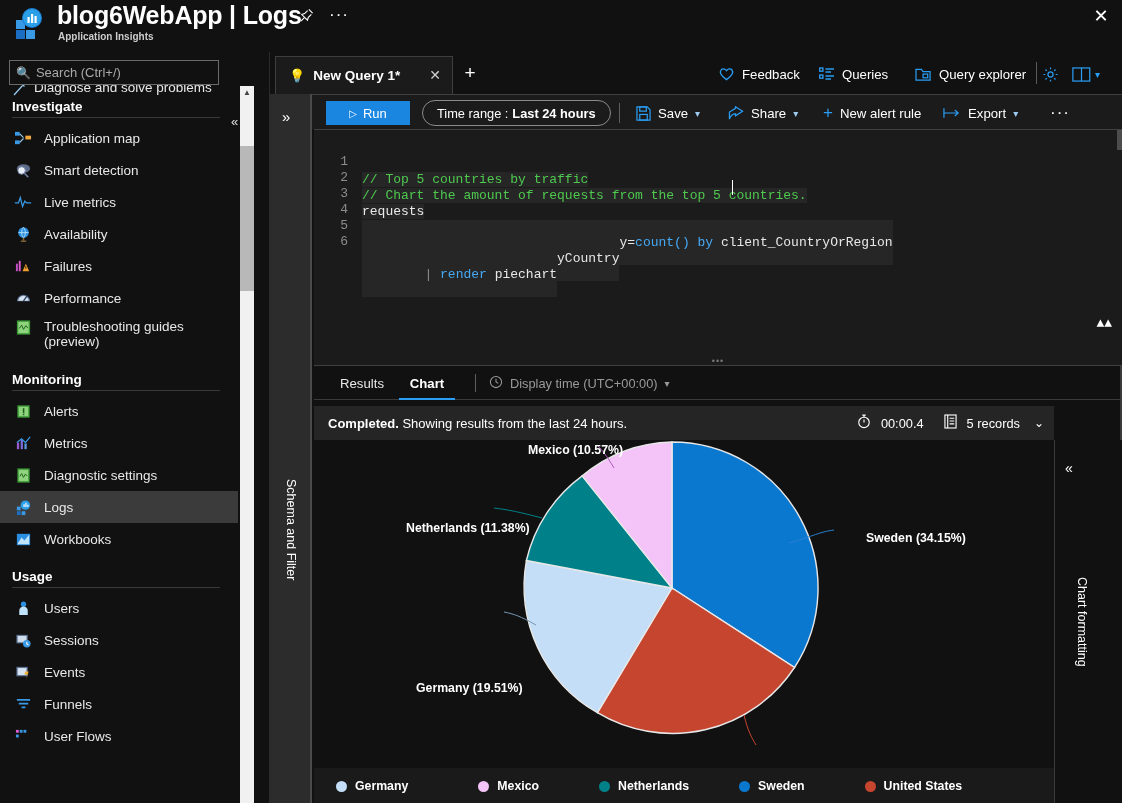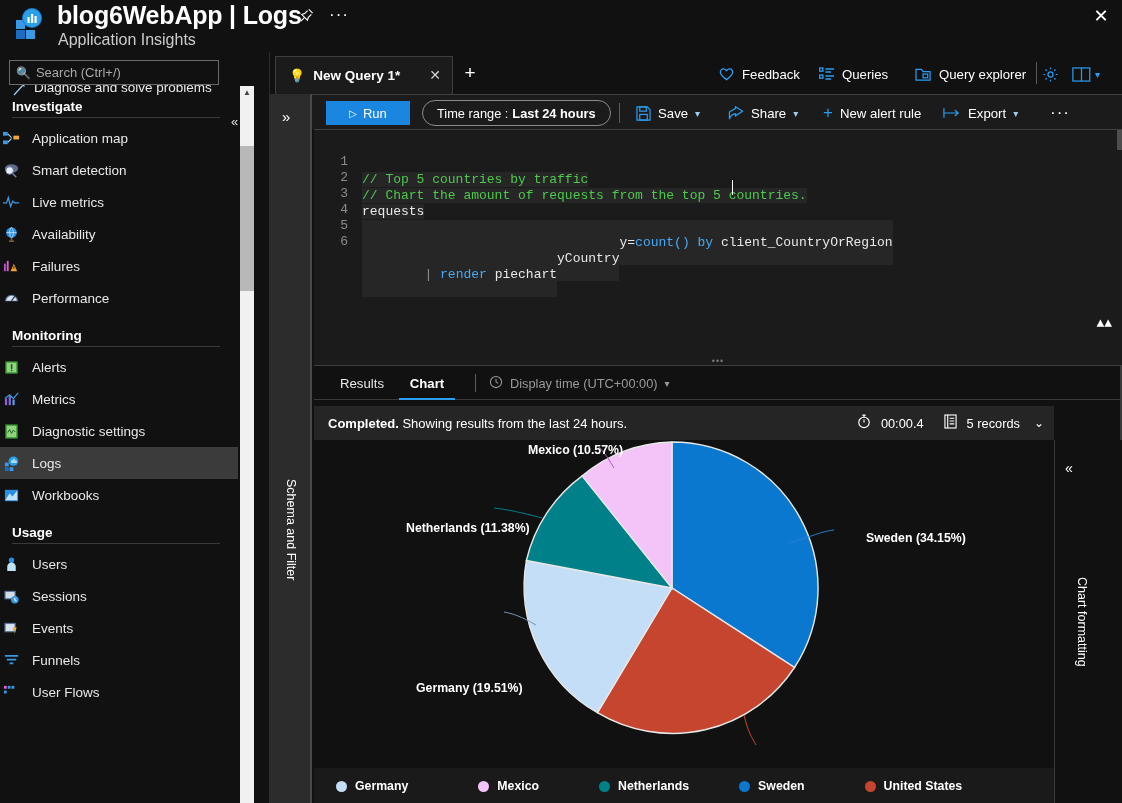--- a/index.html
+++ b/index.html
@@ -20,21 +20,21 @@
   #app-icon {
     position: absolute; left: 10px; top: 4px; width: 40px; height: 40px;
   }
   #title-text {
     position: absolute; left: 57px; top: 1px;
     font-size: 25px; font-weight: 600; letter-spacing: -0.2px;
     color: #ffffff; white-space: nowrap;
   }
   #title-sub {
     position: absolute; left: 58px; top: 31px;
-    font-size: 16px; color: #cccccc;
+    font-size: 10px; color: #cccccc; font-weight: bold;
   }
   #pin-btn {
     position: absolute; left: 293px; top: 2px; width: 26px; height: 26px;
     display: flex; align-items: center; justify-content: center;
     font-size: 16px; color: #ffffff; cursor: pointer;
   }
   #more-btn {
     position: absolute; left: 326px; top: 2px; width: 26px; height: 26px;
     display: flex; align-items: center; justify-content: center;
     font-size: 17px; color: #ffffff; cursor: pointer; letter-spacing: 1px;
@@ -89,21 +89,21 @@
   }
   .nav-partial .np-ico { position: absolute; left: 12px; top: -4px; }
   .nav-partial .np-tx  { position: absolute; left: 34px; top: -5px; white-space: nowrap; }
   .nav-group {
     font-size: 13.5px; font-weight: bold; color: #ffffff;
     padding: 0 0 0 12px; margin-top: 14px; margin-bottom: 3px;
   }
   .nav-rule { height: 1px; background: #3a3a3a; margin: 2px 18px 4px 12px; }
   .nav-item {
     display: flex; align-items: center; height: 32px;
-    cursor: pointer; color: #e8e8e8; font-size: 13.5px;
+    padding-left: 12px; cursor: pointer; color: #e8e8e8; font-size: 13.5px;
   }
   .nav-item.two-line { height: 44px; align-items: flex-start; padding-top: 5px; }
   .nav-item.selected { background: #3b3b3b; }
   .nav-item .nav-ico {
     width: 22px; height: 20px; margin-right: 10px; flex: 0 0 22px;
     display: flex; align-items: center; justify-content: center;
   }
   .nav-item .nav-label { line-height: 15px; }
 
   
@@ -435,20 +435,30 @@
       <span class="nav-ico">
         <svg width="17" height="17" viewBox="0 0 18 18">
           <path d="M2 12 a7 7 0 0 1 14 0 Z" fill="#5c7294"></path>
           <path d="M3.5 11.5 a5.5 5.5 0 0 1 11 0 Z" fill="#d8e4f2"></path>
           <path d="M9 11.5 L13 6" stroke="#2a3f5c" stroke-width="1.4"></path>
         </svg>
       </span>
       <span class="nav-label">Performance</span>
     </div>
 
+    <div class="nav-item two-line">
+      <span class="nav-ico" style="margin-top:-2px">
+        <svg width="17" height="17" viewBox="0 0 18 18">
+          <rect x="2" y="1.5" width="14" height="15" fill="#3d9b35"></rect>
+          <rect x="3.5" y="3" width="11" height="12" fill="#8fd37f"></rect>
+          <path d="M4.5 10 L7 6.5 L9 11 L11.5 7 L13.5 9.5" stroke="#1d5c18" stroke-width="1" fill="none"></path>
+        </svg>
+      </span>
+      <span class="nav-label" style="max-width:160px; display:block;">Troubleshooting guides (preview)</span>
+    </div>
 
     <div class="nav-group">Monitoring</div>
     <div class="nav-rule"></div>
 
     <div class="nav-item">
       <span class="nav-ico">
         <svg width="17" height="17" viewBox="0 0 18 18">
           <rect x="2.5" y="2.5" width="13" height="13" fill="#3d9b35"></rect>
           <rect x="4" y="4" width="10" height="10" fill="#8fd37f"></rect>
           <rect x="8.3" y="5.5" width="1.6" height="5" fill="#1d5c18"></rect>

